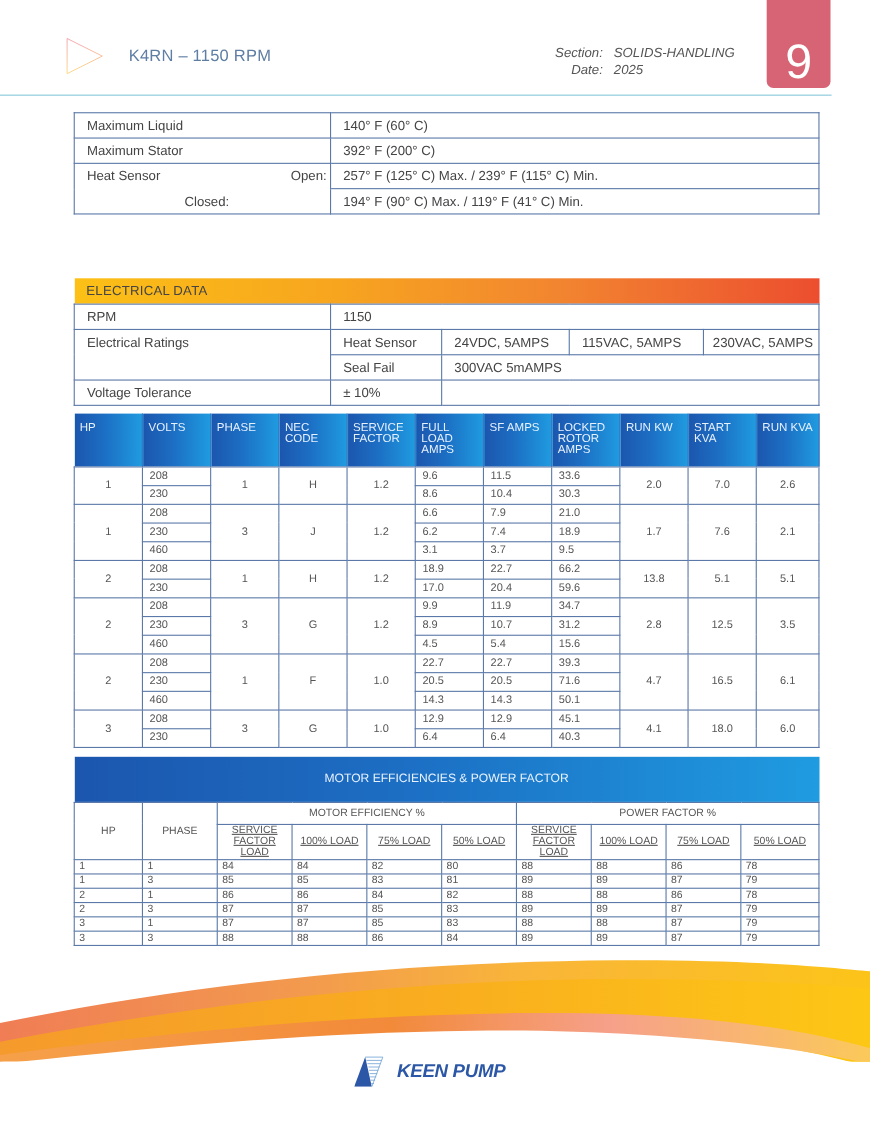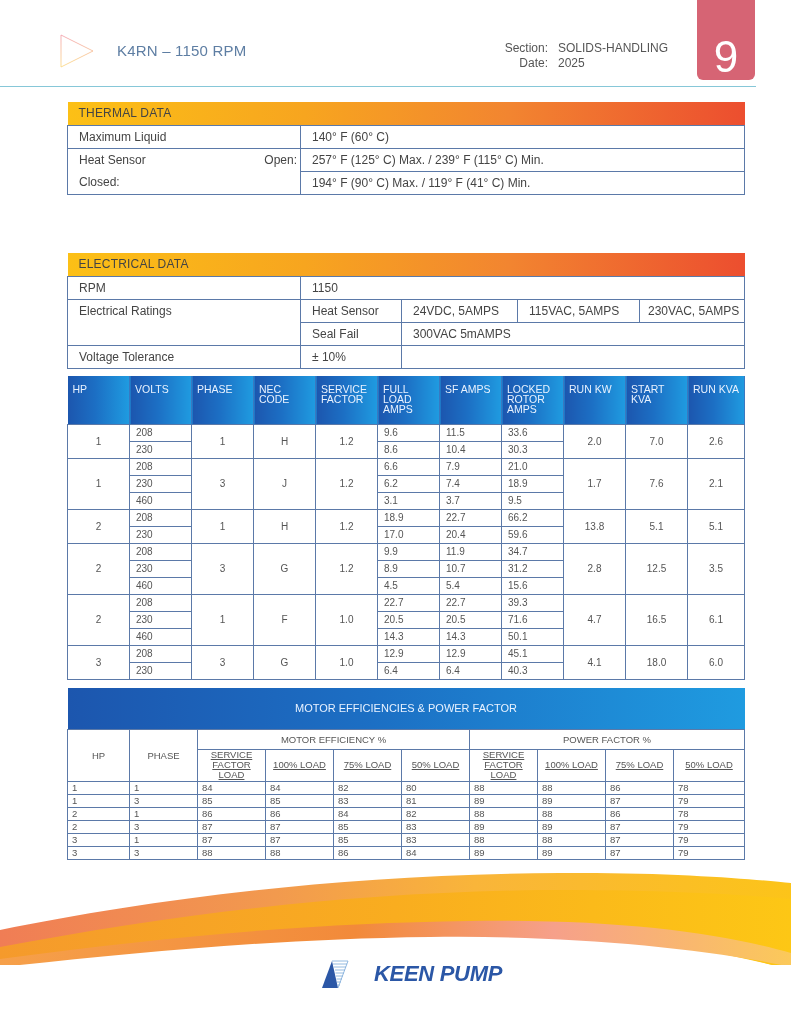--- a/index.html
+++ b/index.html
@@ -2,57 +2,57 @@
 <html><head>
 <meta charset="utf-8">
 <style>
   * { box-sizing: border-box; margin: 0; padding: 0; }
   html, body { width: 791px; height: 1024px; background: #fff; overflow: hidden; }
   body { font-family: "Liberation Sans", "DejaVu Sans", sans-serif; color: #444; position: relative; }
 
   
   .hdr-arrow { position: absolute; left: 60px; top: 34px; width: 34px; height: 34px; }
   .hdr-title { position: absolute; left: 117px; top: 42px; font-size: 15px; color: #5e7ea3; letter-spacing: 0.2px; }
-  .hdr-meta { position: absolute; left: 480px; top: 41px; font-size: 12px; color: #555; line-height: 15px; }
+  .hdr-meta { position: absolute; left: 480px; top: 41px; font-size: 12px; color: #555; line-height: 15px; font-style: italic; }
   .hdr-meta .row { display: flex; }
   .hdr-meta .lbl { width: 78px; text-align: right; padding-right: 10px; }
   .page-badge { position: absolute; left: 697px; top: 0; width: 58px; height: 80px; background: #d66474; border-radius: 0 0 6px 6px; color: #fff; font-size: 44px; text-align: center; line-height: 114px; font-weight: 300; }
   .hdr-rule { position: absolute; left: 0; top: 86px; width: 756px; height: 1px; background: #86c7d8; }
 
   
   table { border-collapse: collapse; position: absolute; left: 67px; width: 678px; table-layout: fixed; }
   td, th { border: 1px solid #5b79a8; font-weight: normal; }
 
   .sec-head td { background: linear-gradient(90deg, #fcc016 0%, #f7a51f 35%, #f28530 65%, #ec4e2f 100%); color: #fff7e0; font-size: 11.5px; height: 22px; padding: 0 11px; border: none; letter-spacing: 0.2px; }
 
   .thermal td, .elec td { font-size: 12px; color: #444; height: 23px; padding: 0 11px; }
   .thermal { top: 102px; }
   .elec { top: 253px; }
-  .thermal .right-lbl { text-align: left; padding-right: 3px; }
+  .thermal .right-lbl { text-align: center; padding-right: 3px; }
 
   
   .big { top: 376px; }
   .big th { background: linear-gradient(90deg, #1c56ae 0%, #1c6fc4 45%, #1f9be0 100%); color: #e8f2ff; font-size: 10.5px; text-align: left; vertical-align: top; padding: 8px 5px 6px 5px; line-height: 10px; height: 48px; border: none; border-right: 1px solid #3a78c0; }
   .big td { font-size: 10px; color: #555; height: 17px; padding: 0 6px; }
   .big td.c { text-align: center; }
   .big td.l { text-align: left; }
 
   
   .eff { top: 688px; }
   .eff .title th { background: linear-gradient(90deg, #1c56ae 0%, #1c6fc4 45%, #1f9be0 100%); color: #e8f2ff; font-size: 11px; height: 41px; text-align: center; border: none; }
   .eff th { font-size: 9.5px; color: #555; }
   .eff .grp th { height: 20px; text-align: center; }
   .eff .sub th { height: 32px; text-align: center; padding: 0 2px; vertical-align: middle; line-height: 10px; text-decoration: underline; }
   .eff .hp-ph { text-align: center; }
   .eff td { font-size: 9.5px; color: #555; height: 13px; padding: 0 4px; line-height: 11px; }
 
   
   .swoosh { position: absolute; left: 0; top: 855px; width: 791px; height: 110px; }
   .logo { position: absolute; left: 322px; top: 960px; display: flex; align-items: center; }
-  .logo-text { font-family: "Liberation Sans", sans-serif; font-weight: bold; font-style: italic; color: #2b57a6; font-size: 22px; margin-left: 20px; letter-spacing: -0.3px; }
+  .logo-text { font-family: "Liberation Sans", sans-serif; font-weight: bold; font-style: italic; color: #2b57a6; font-size: 17px; margin-left: 7px; letter-spacing: -0.3px; }
 </style>
 </head>
 <body>
 
 <svg class="hdr-arrow" viewBox="0 0 34 34">
   <defs>
     <linearGradient id="ag" x1="0" y1="0" x2="0" y2="1">
       <stop offset="0" stop-color="#f29aa6"></stop>
         <stop offset="1" stop-color="#fbd77a"></stop>
     </linearGradient>
@@ -83,26 +83,27 @@
 </div>
 <div class="page-badge">9</div>
 <div class="hdr-rule"></div>
 
 <table class="thermal">
   <colgroup>
       <col style="width:233px">
       <col>
     </colgroup>
   <tbody>
-      <tr class="sec-head">
-        <td colspan="2">THERMAL DATA</td>
-      </tr>
   <tr>
         <td>Maximum Liquid</td>
         <td>140° F (60° C)</td>
+      </tr>
+  <tr>
+        <td>Maximum Stator</td>
+        <td>392° F (200° C)</td>
       </tr>
   <tr>
     <td style="position:relative;border-bottom:none;">
       <span>Heat Sensor</span>
       <span style="position:absolute;right:3px;">Open:</span>
     </td>
     <td>257° F (125° C) Max. / 239° F (115° C) Min.</td>
   </tr>
   <tr>
     <td class="right-lbl" style="border-top:none;">Closed:</td>

